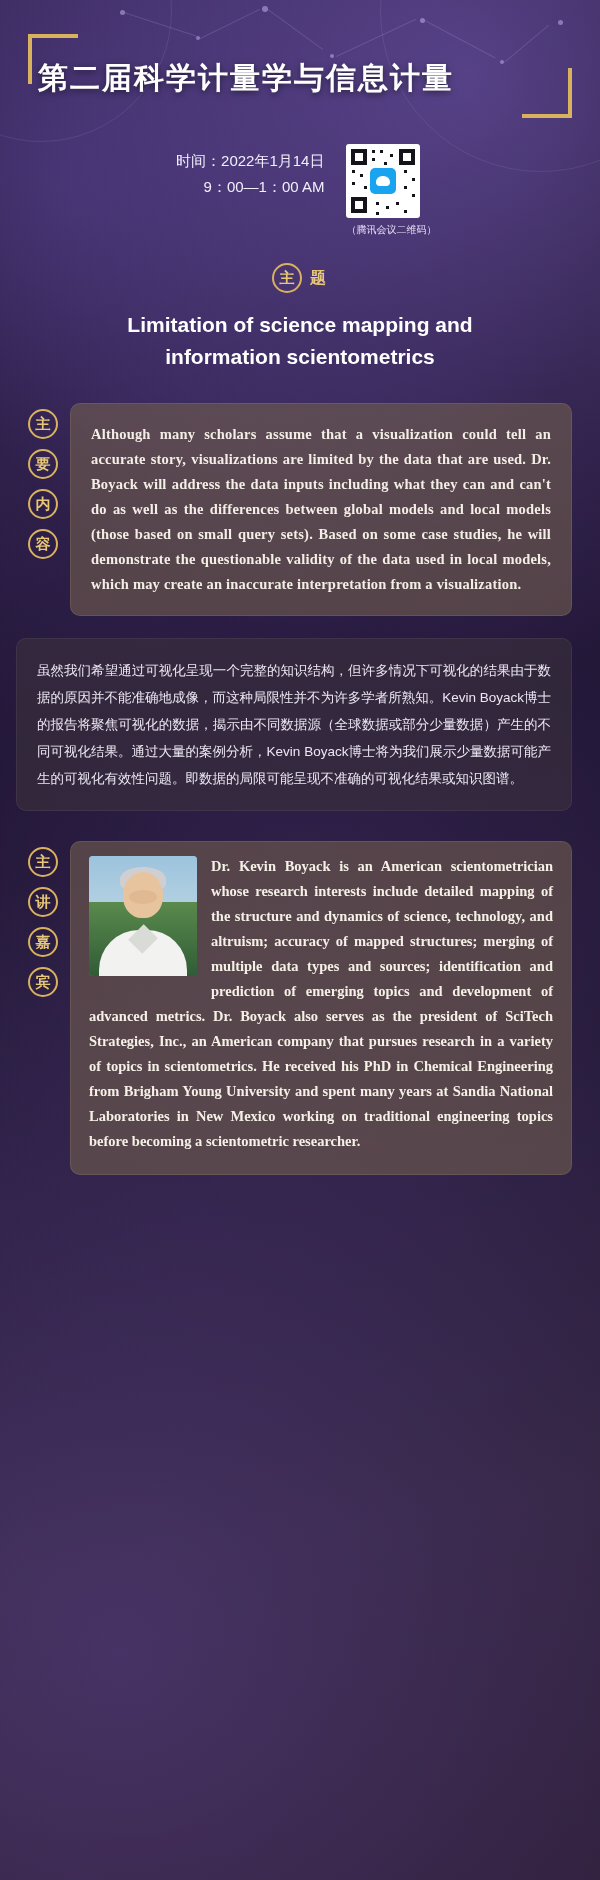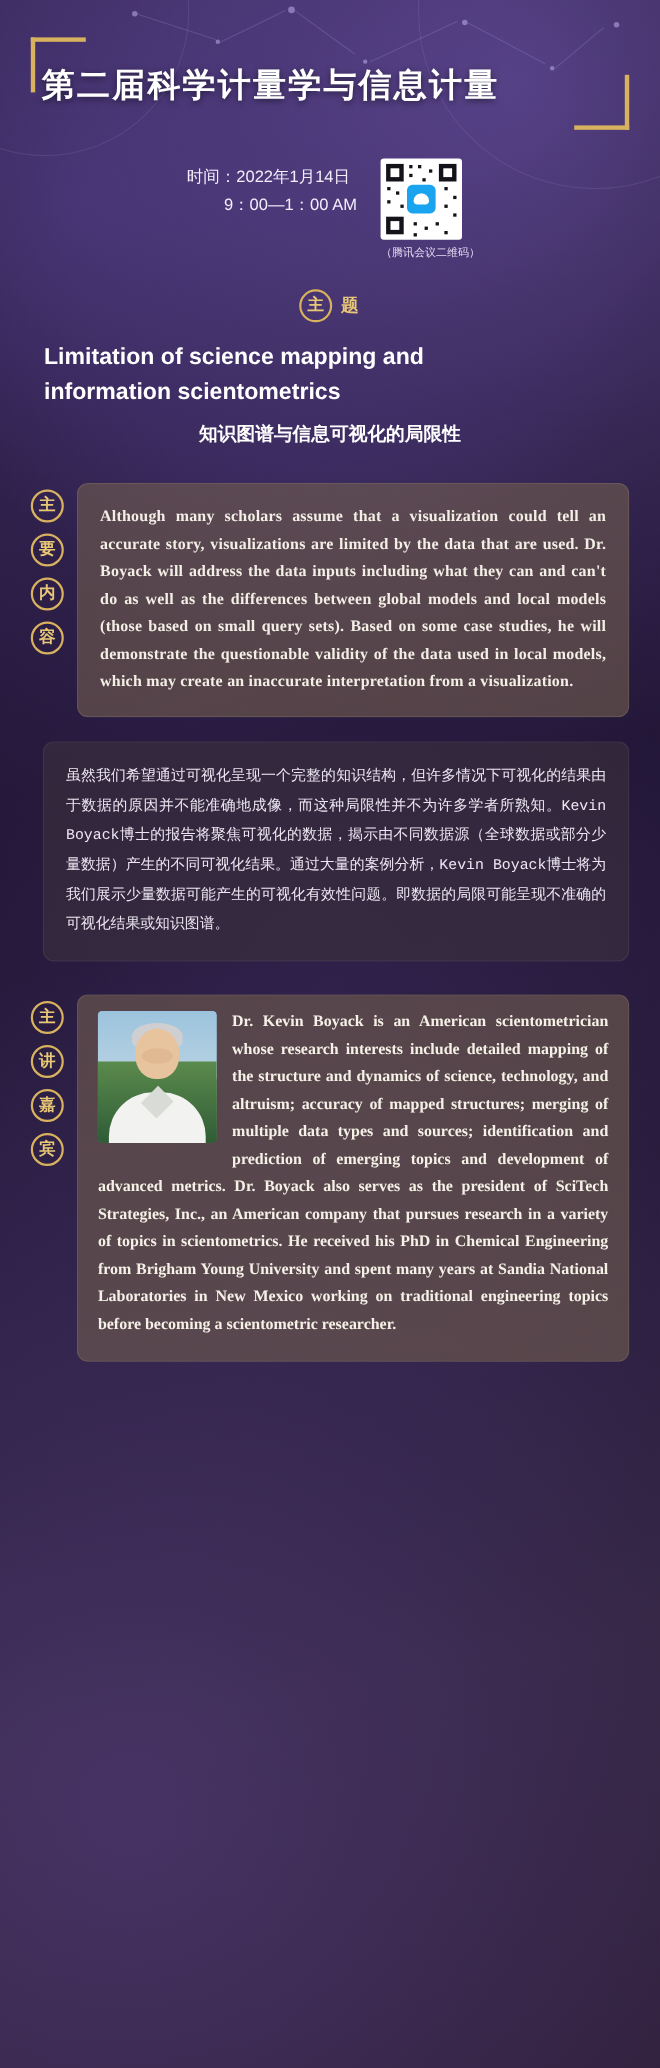--- a/index.html
+++ b/index.html
@@ -71,21 +71,21 @@
     display: flex;
     align-items: flex-start;
     justify-content: center;
     margin: 26px 34px 0 34px;
   }
   .info-text {
     color: #f2eefb;
     font-size: 15px;
     line-height: 26px;
     padding-top: 4px;
-    text-align: center;
+    text-align: right;
     flex: 0 0 auto;
   }
   .info-text .label { color: #f2eefb; }
   .qr-wrap {
     margin-left: 22px;
     flex: 0 0 auto;
   }
   .qr {
     width: 74px;
     height: 74px;
@@ -142,21 +142,21 @@
     font-size: 16px;
     font-weight: bold;
     letter-spacing: 2px;
   }
 
   
   .topic-en {
     color: #ffffff;
     font-size: 21px;
     font-weight: bold;
-    text-align: left;
+    text-align: center;
     line-height: 32px;
     margin: 16px 40px 0 40px;
     font-family: "Liberation Sans", sans-serif;
   }
   .topic-cn {
     color: #ffffff;
     font-size: 17px;
     font-weight: bold;
     text-align: center;
     line-height: 28px;
@@ -203,22 +203,21 @@
     font-size: 14.5px;
     font-weight: bold;
     letter-spacing: 0.2px;
   }
   .card p.cn {
     color: #ece7f3;
     font-size: 13.5px;
     line-height: 27px;
   }
   .card.full {
-    margin: 22px 28px 0 39px;
-    font-family: Liberation Mono, monospace;
+    margin: 22px 28px 0 16px;
   }
 
   
   .speaker-body {
     flex: 1 1 auto;
     border-radius: 10px;
     background: rgba(112, 92, 78, 0.62);
     border: 1px solid rgba(180,160,140,0.18);
     padding: 12px 18px 20px 18px;
     box-sizing: border-box;
@@ -335,21 +334,20 @@
 
   <div class="topic-head">
     <div class="badge">主</div>
     <div class="word">题</div>
   </div>
 
   <div class="topic-en">
     <div>Limitation of science mapping and</div>
     <div>information scientometrics</div>
   </div>
-  <div class="topic-cn">知识图谱与信息可视化的局限性</div>
 
   <div class="section">
     <div class="vert-badges">
       <div class="badge">主</div>
       <div class="badge">要</div>
       <div class="badge">内</div>
       <div class="badge">容</div>
     </div>
     <div class="card brown">
       <p class="en">Although many scholars assume that a visualization could tell an accurate story, visualizations are limited by the data that are used. Dr. Boyack will address the data inputs including what they can and can't do as well as the differences between global models and local models (those based on small query sets). Based on some case studies, he will demonstrate the questionable validity of the data used in local models, which may create an inaccurate interpretation from a visualization.</p>

